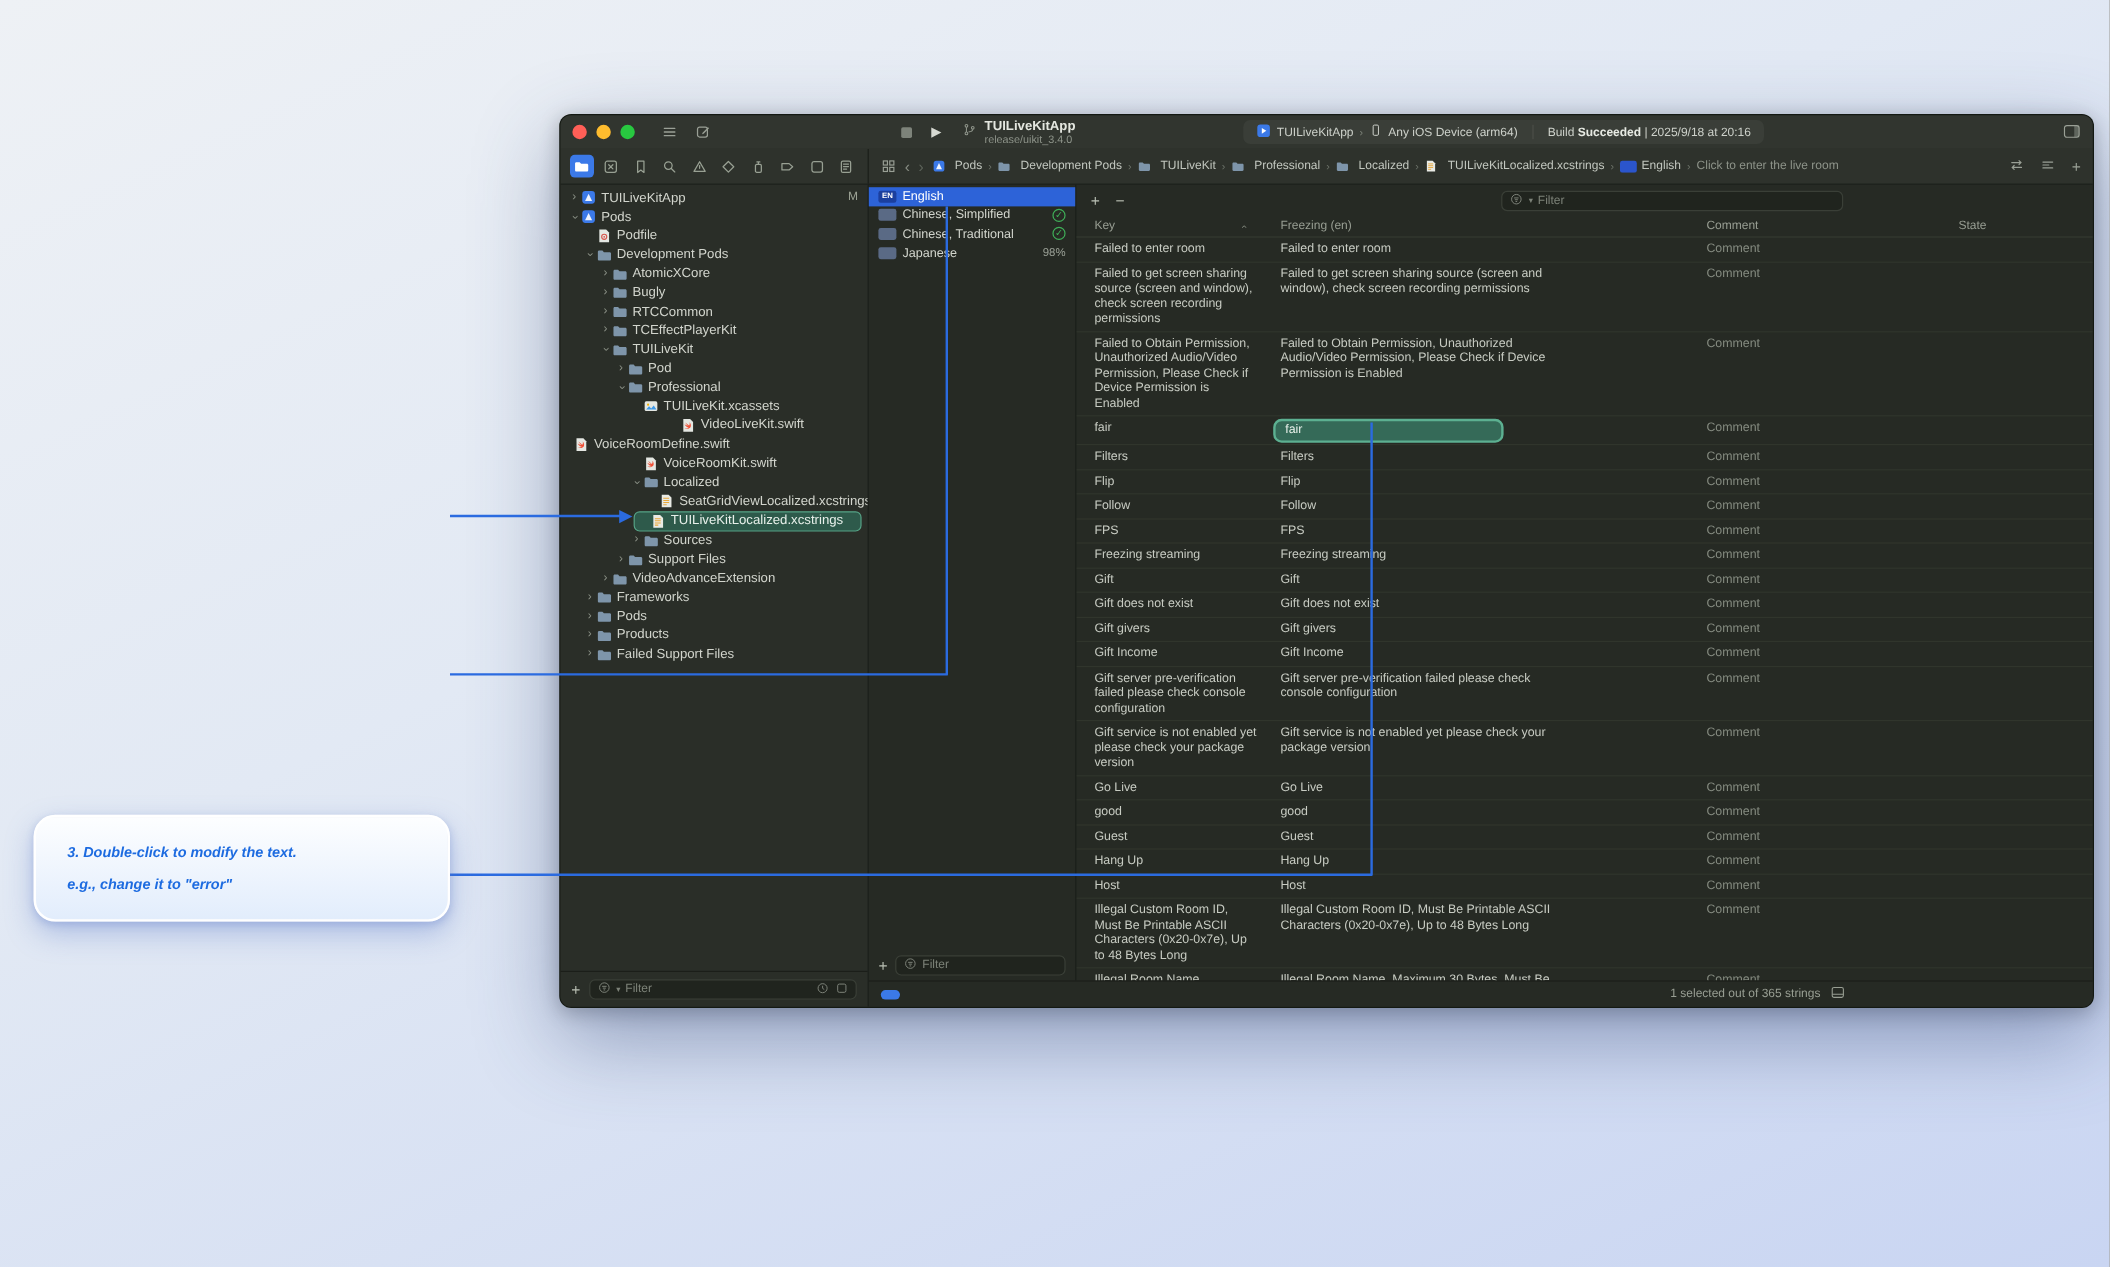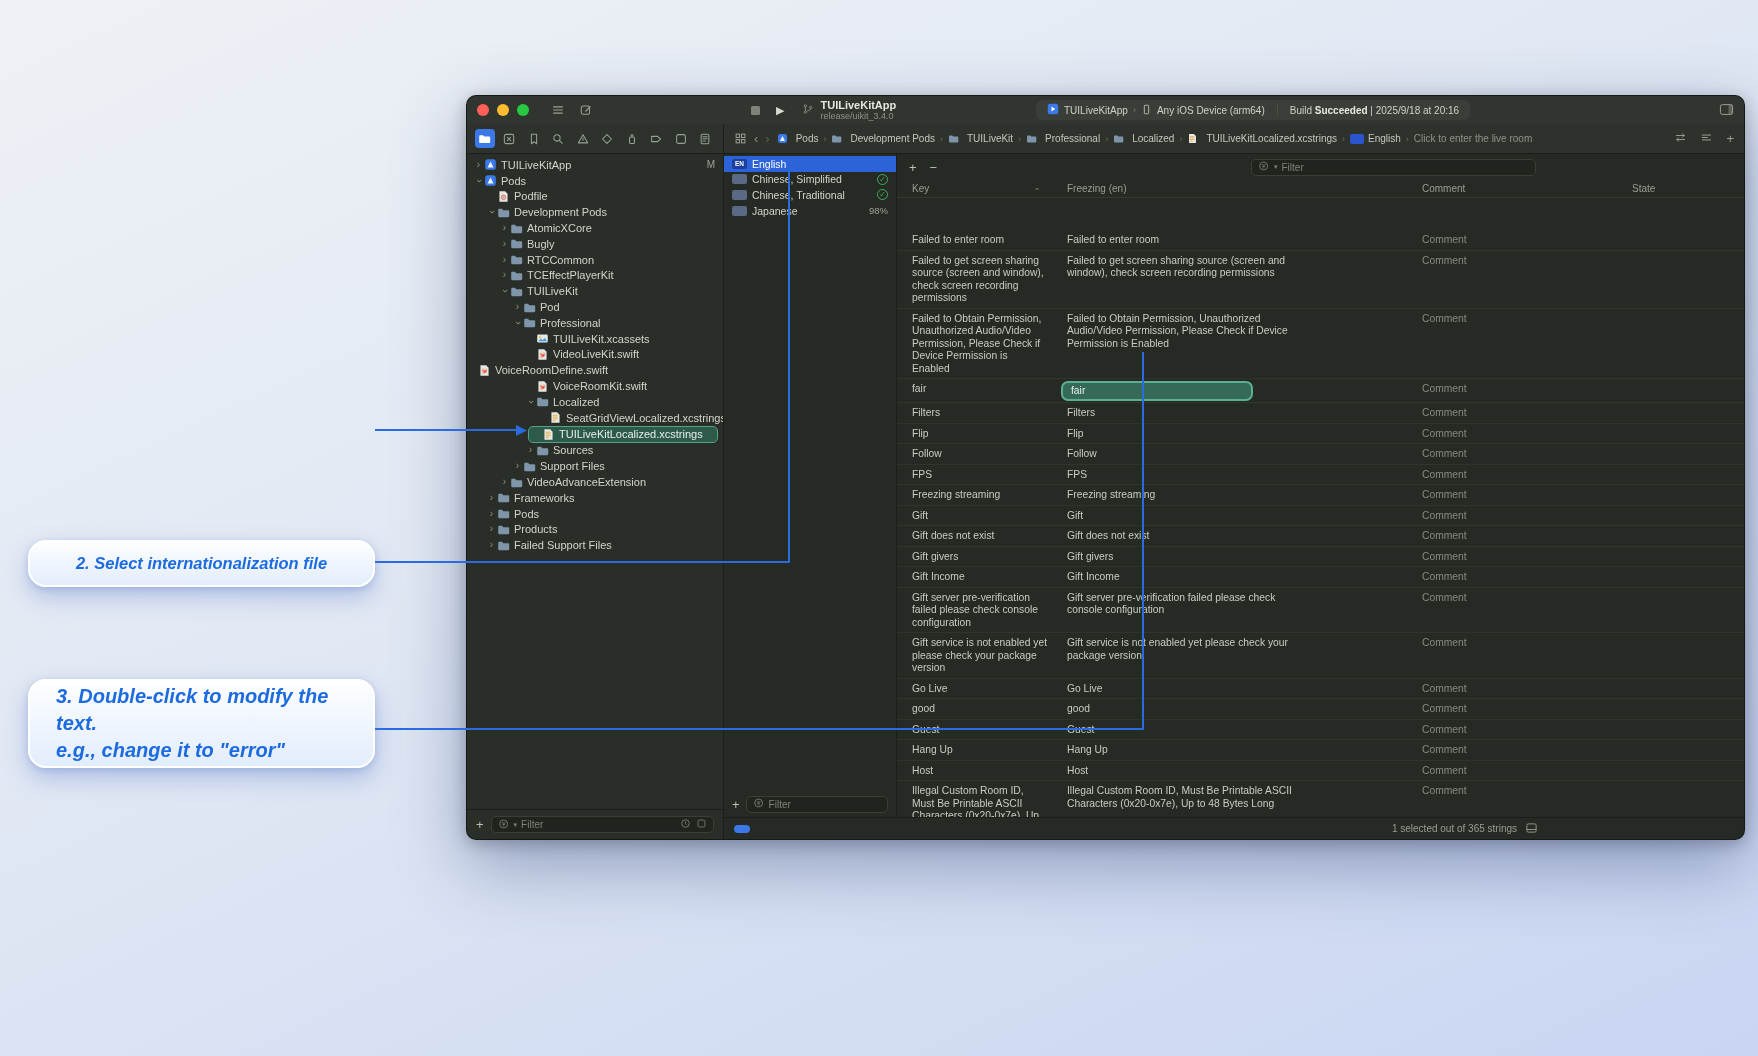--- a/index.html
+++ b/index.html
@@ -9,21 +9,21 @@
 
   
   .callout { position:absolute; left:28px; z-index:10;
     background:linear-gradient(180deg,#fdfeff,#e2edfc);
     border:2px solid #ffffff; border-radius:18px;
     box-shadow:0 10px 24px rgba(90,120,200,.38), 0 2px 6px rgba(90,120,200,.25);
     color:#1d6be0; font-weight:bold; font-style:italic;
     display:flex; flex-direction:column; justify-content:center; }
   .c1 { top:409px; width:347px; height:46px; align-items:center; font-size:16px; white-space:nowrap; }
   .c2 { top:540px; width:347px; height:47px; align-items:center; font-size:16.5px; white-space:nowrap; }
-  .c3 { top:679px; width:347px; height:89px; padding-left:26px; font-size:20px; line-height:27px; align-items:flex-start; }
+  .c3 { top:679px; width:347px; height:89px; padding-left:26px; font-size:12px; line-height:27px; align-items:flex-start; }
   .connectors { position:absolute; inset:0; z-index:5; pointer-events:none; }
 
   
   .xwindow { position:absolute; left:466px; top:95px; width:1279px; height:745px; z-index:1;
     background:#262a24; border-radius:10px; overflow:hidden;
     border:1px solid rgba(18,22,16,.85);
     box-shadow:0 25px 70px rgba(50,70,120,.45), 0 4px 16px rgba(0,0,0,.25);
     display:flex; flex-direction:column; }
 
   .titlebar { height:28px; flex:0 0 auto; background:#31352f; display:flex; align-items:center; position:relative; }
@@ -95,21 +95,21 @@
   .langfooter { height:26px; flex:0 0 auto; display:flex; align-items:center; gap:6px; padding:0 8px; }
 
   
   .tablearea { flex:1; display:flex; flex-direction:column; min-width:0; }
   .tabletoolbar { height:26px; flex:0 0 auto; display:flex; align-items:center; gap:13px; padding:0 12px; }
   .filterpill.wide { flex:0 0 auto; width:285px; margin-left:auto; margin-right:196px; }
   .thead, .trow { display:grid; grid-template-columns:155px 355px 210px 1fr; }
   .thead { height:18px; align-items:center; border-bottom:1px solid #343a31; font-size:10px; color:#989e93; flex:0 0 auto; }
   .th { padding-left:15px; display:flex; align-items:center; }
   .sort { margin-left:auto; margin-right:14px; transform:rotate(-90deg); font-size:9px; color:#8b9186; }
-  .tbody { flex:1; overflow:hidden;margin-top:32px; }
+  .tbody { flex:1; overflow:hidden; }
   .trow { border-bottom:1px solid #30352c; font-size:10.3px; line-height:12.5px; color:#c8ccc3; }
   .td { padding:4px 4px 3px 15px; }
   .td.en { max-width:265px; }
   .td.en .entext { display:block; max-width:250px; }
   .td.comment { color:#858b80; }
   .fair-box { display:flex; align-items:center; width:192px; height:20px; background:#356a58; border:2px solid #5cb091;
     border-radius:7px; padding:0 8px; color:#e8f1ea; margin:-2px 0 -2px -6px; }
 
   .statusbar { height:22px; flex:0 0 auto; border-top:1px solid #1b1e19; display:flex; align-items:center; padding:0 10px; }
   .bluepill { width:16px; height:8px; border-radius:4px; background:#3b79e8; display:inline-block; }
@@ -120,23 +120,20 @@
 
 <div class="page">
 
   <svg class="connectors" width="1758" height="1056" viewBox="0 0 1758 1056">
     <polyline points="375,430 518,430" fill="none" stroke="#2b6be0" stroke-width="2"></polyline>
     <polygon points="516,425 527,430.5 516,436" fill="#2b6be0"></polygon>
     <polyline points="375,562 789,562 789,172" fill="none" stroke="#2b6be0" stroke-width="2" stroke-linejoin="round"></polyline>
     <polyline points="375,729 1143,729 1143,352" fill="none" stroke="#2b6be0" stroke-width="2" stroke-linejoin="round"></polyline>
   </svg>
 
-  <div class="callout c2">
-    <span>2. Select internationalization file</span>
-  </div>
   <div class="callout c3">
     <div>3. Double-click to modify the text.</div>
     <div>e.g., change it to "error"</div>
   </div>
 
   <div class="xwindow">
 
     <div class="titlebar">
       <div class="traffic">
         <span class="tl red"></span>
@@ -461,21 +458,21 @@
               <span class="disc none">›</span>
               <span class="fic">
                 <svg width="13" height="13" viewBox="0 0 16 16">
                   <rect x="1.5" y="3" width="13" height="10" rx="1.6" fill="#e4e7e2"></rect>
                   <circle cx="5" cy="6.4" r="1.1" fill="#f2b200"></circle>
                   <path d="M3 11.5l3-3.4 2.2 2.2 2.6-3 2.8 4.2z" fill="#3f9ae8"></path>
                 </svg>
               </span>
               <span>TUILiveKit.xcassets</span>
             </div>
-            <div class="tree-row" style="padding-left: 58px;">
+            <div class="tree-row" style="padding-left: 89px;">
               <span class="disc none">›</span>
               <span class="fic">
                 <svg width="13" height="13" viewBox="0 0 16 16">
                   <path d="M3 1.5h7l3 3v10H3z" fill="#e4e7e2"></path>
                   <path d="M4.2 10.8c2.6 1.3 5.4.6 6.3-1.2.7-1.5.1-3.4-1.2-4.8.5 1.2.3 2.5-.4 3.4C7.6 7.1 6.2 6 4.9 4.9c.9 1.4 2 2.6 3.3 3.6-1.2-.4-2.8-.8-4-1.7 1 1.7 2.5 3 4.3 3.5-1.4.6-2.9.7-4.3.5z" fill="#ef5138"></path>
                 </svg>
               </span>
               <span>VideoLiveKit.swift</span>
             </div>
             <div class="tree-row" style="">

